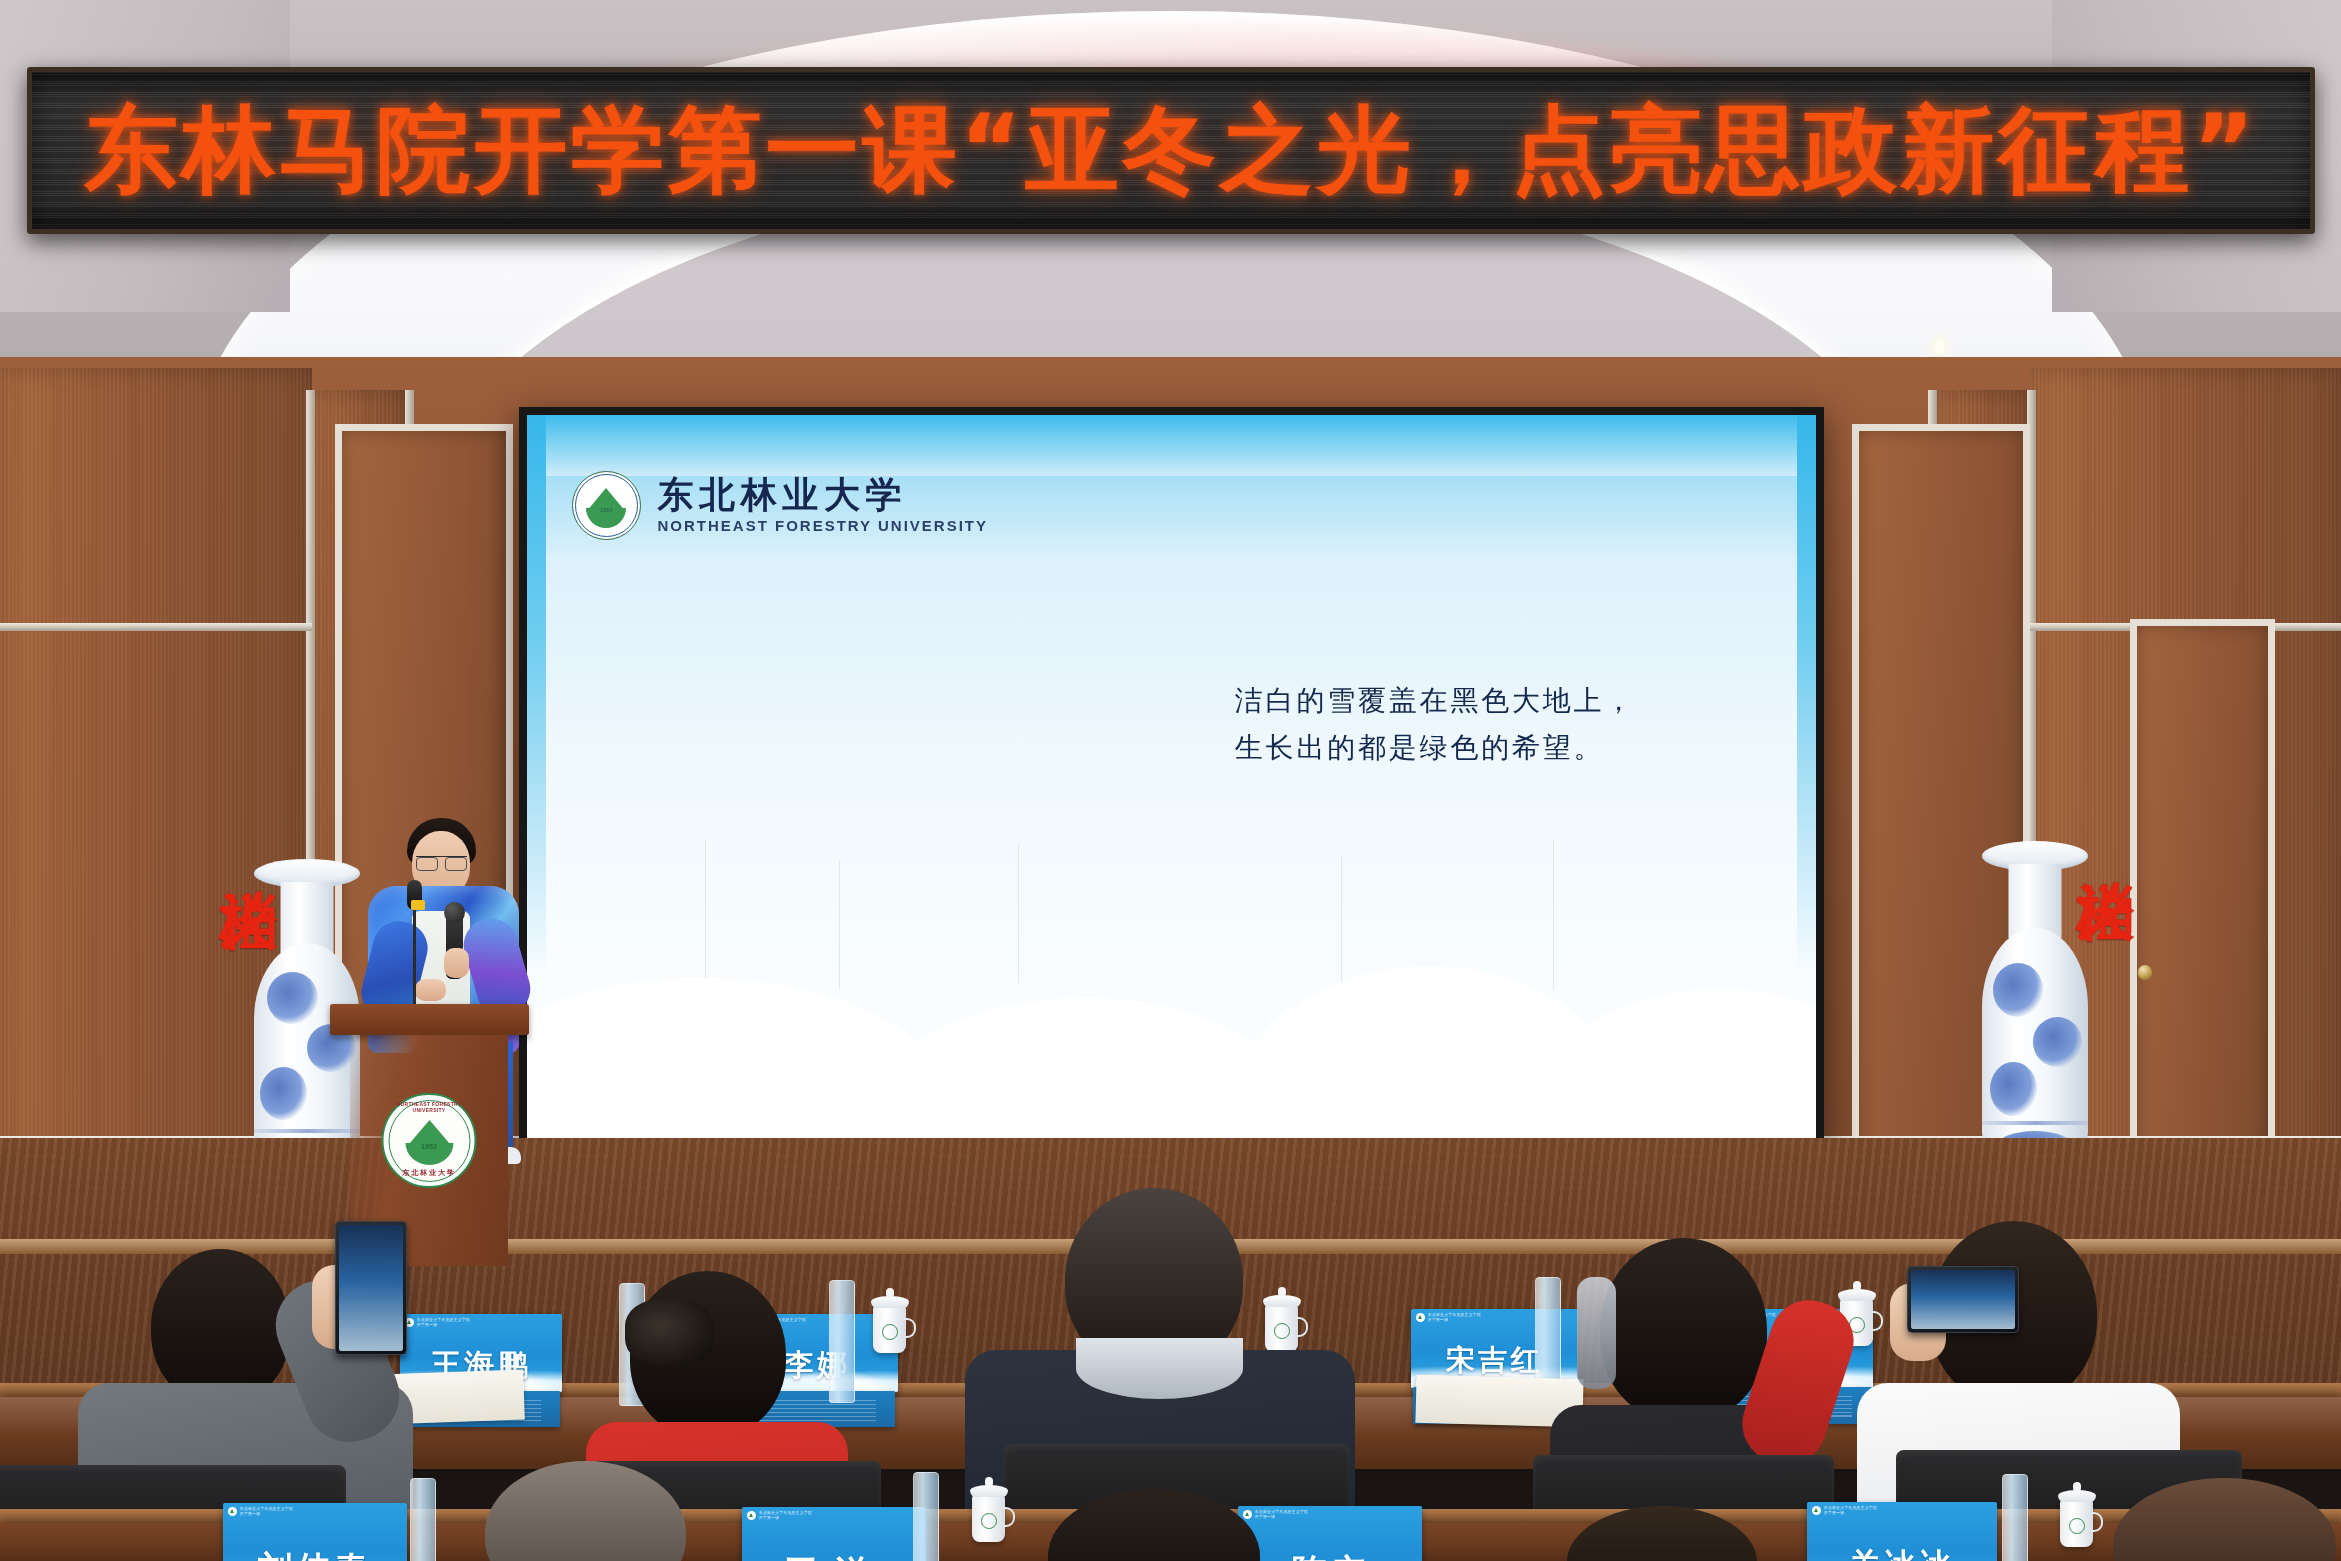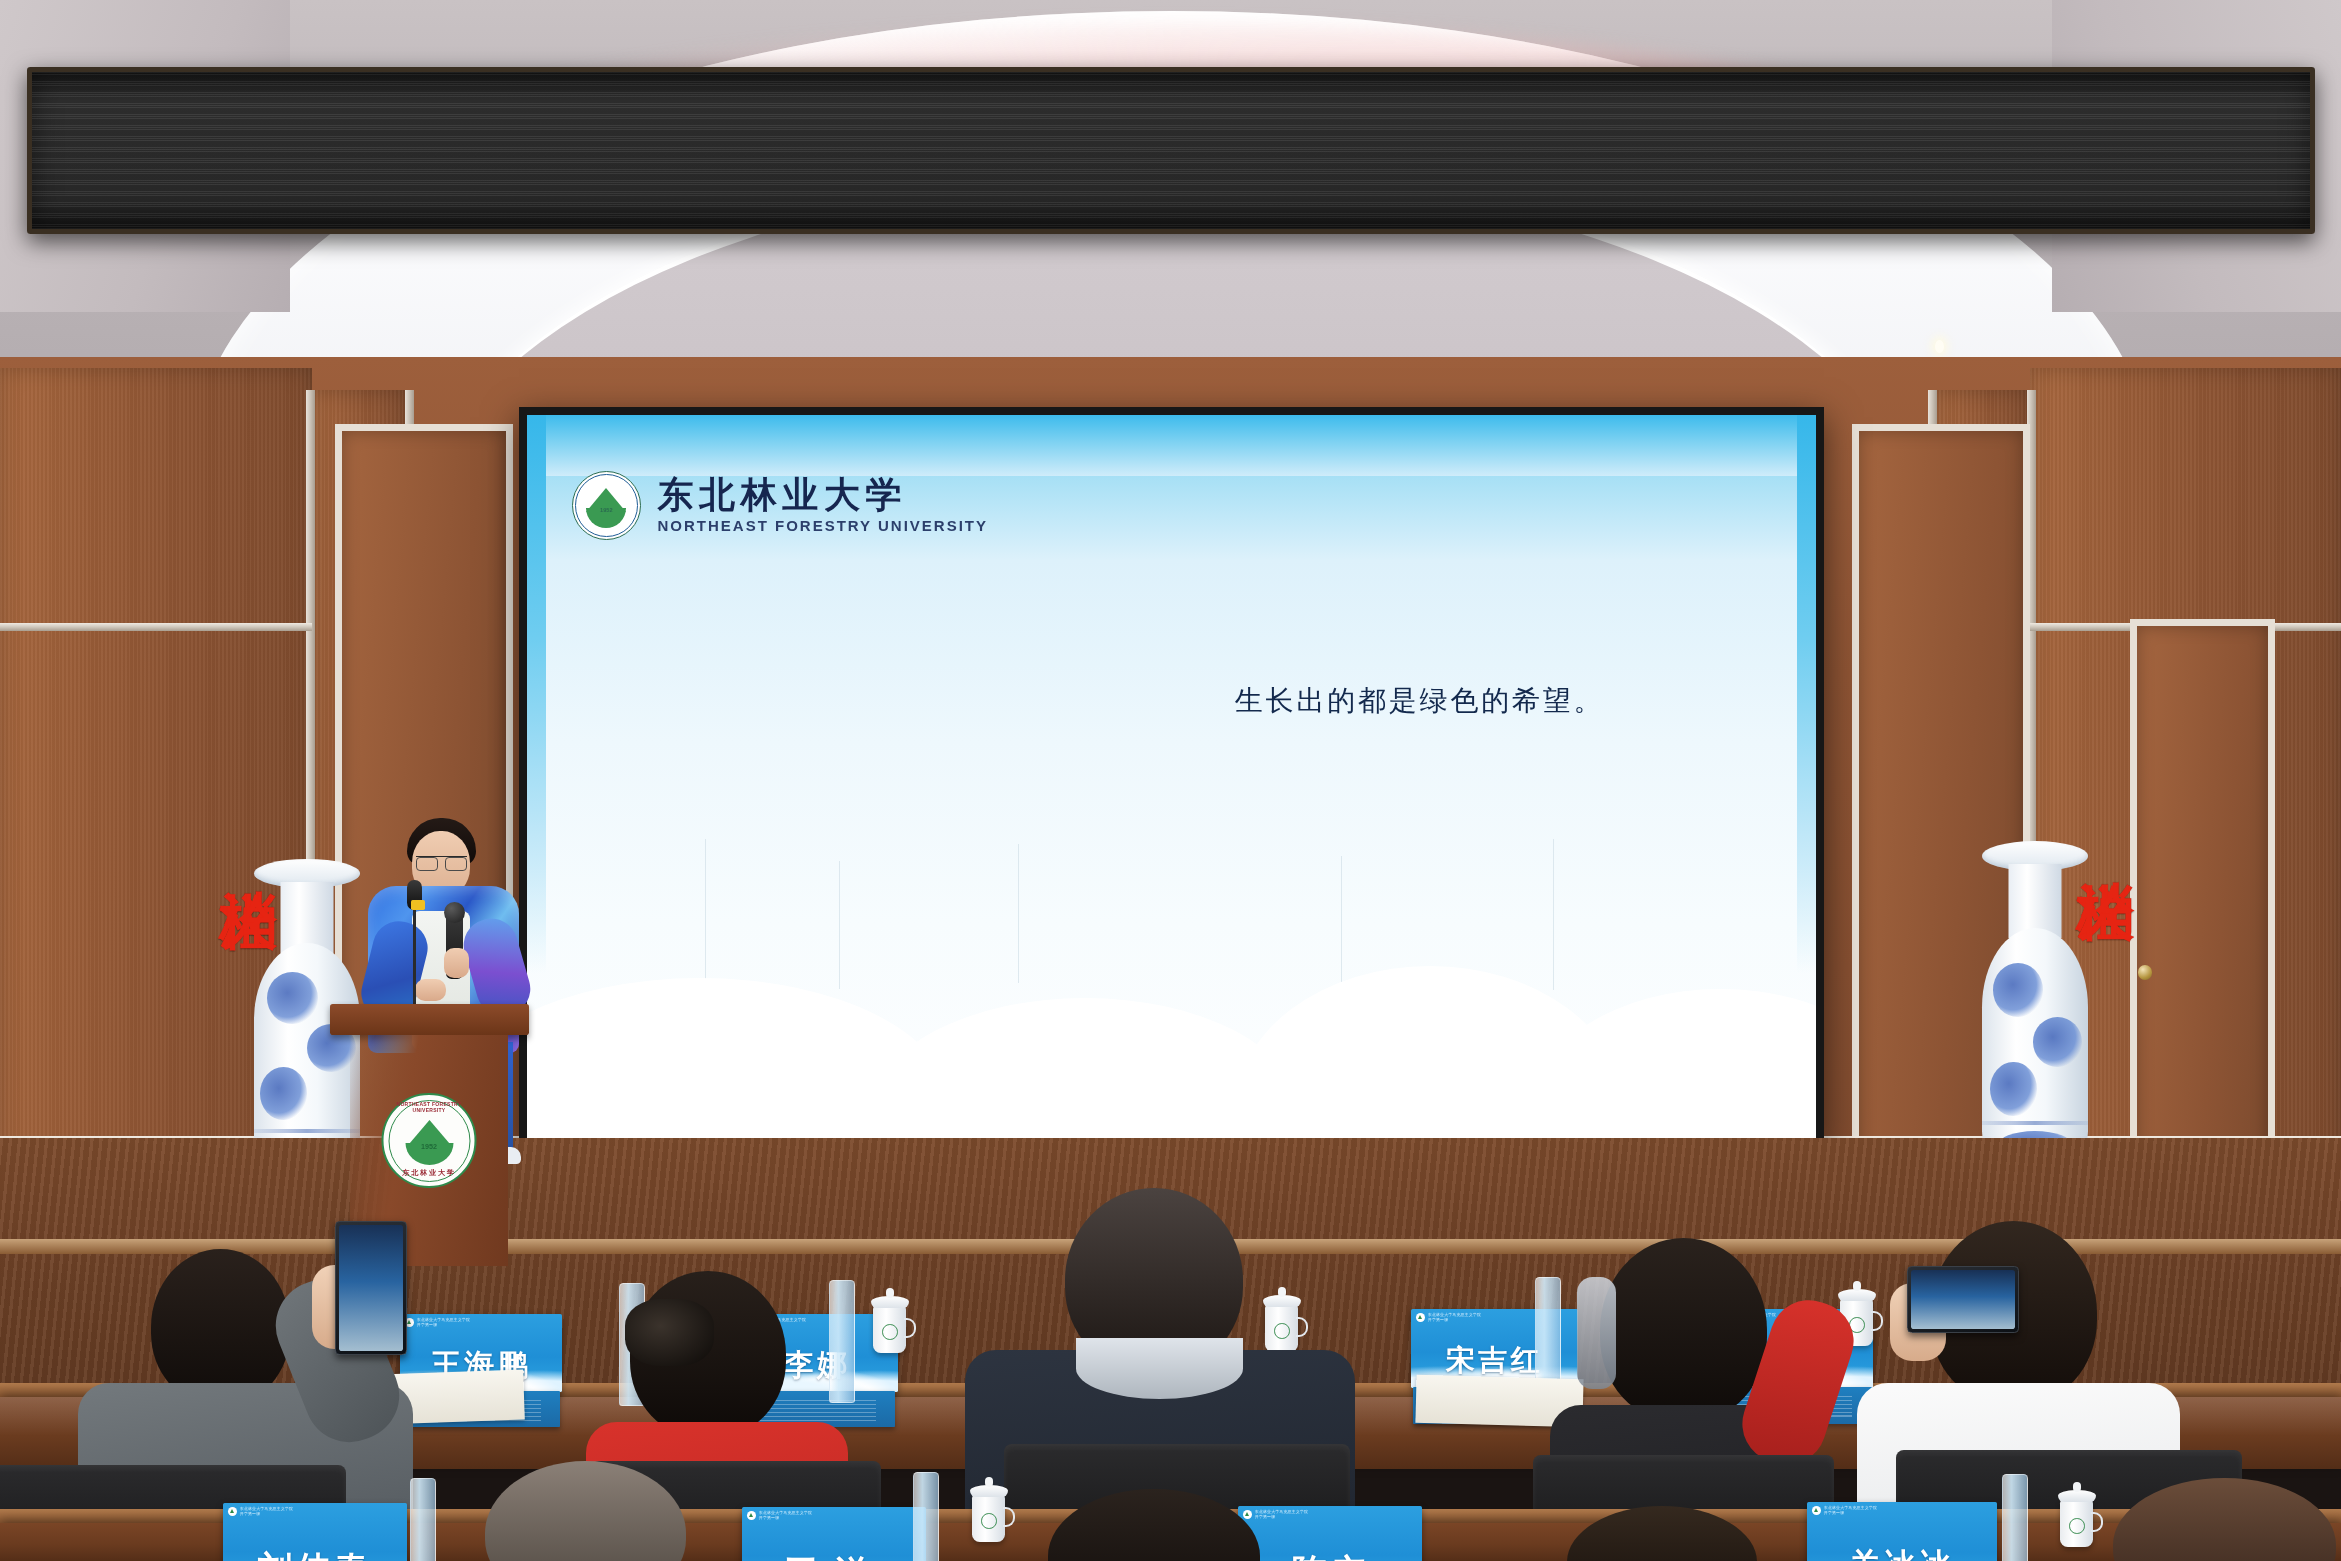--- a/index.html
+++ b/index.html
@@ -557,20 +557,23 @@
   <div class="downlight" style="left:1556px;top:658px;"></div>
   <div class="downlight" style="left:622px;top:686px;"></div>
   <div class="downlight" style="left:1754px;top:680px;"></div>
 
   <div style="position:absolute;left:27px;top:67px;width:2288px;height:167px;
               background:linear-gradient(180deg,#1b1b1b,#343434 18%,#2d2d2d 82%,#161616);
               border:5.6px solid #3a2f22;border-radius:3.3px;
               box-shadow:0 7.8px 22px rgba(0,0,0,.6), inset 0 0 28px rgba(0,0,0,.5);
               display:flex;align-items:center;justify-content:center;overflow:hidden;">
     <div style="position:absolute;inset:0;background:repeating-linear-gradient(0deg,rgba(255,255,255,.05) 0 0.6px,rgba(0,0,0,.14) 0.6px 2.2px);"></div>
+    <div style="position:relative;color:#f4510f;font-size:94px;font-weight:900;letter-spacing:3.3px;
+                font-family:'DejaVu Sans',sans-serif;white-space:nowrap;
+                text-shadow:0 0 10px rgba(244,81,15,.85),0 0 23.4px rgba(255,90,20,.45);">东林马院开学第一课“亚冬之光，点亮思政新征程”</div>
   </div>
 
   <div class="wall-back"></div>
 
   <div class="wall-panel texture" style="left:0;top:368px;width:312px;height:892px;"></div>
   <div class="wall-panel texture" style="left:312px;top:390px;width:95px;height:870px;"></div>
   <div class="trim-vert" style="left:306px;top:390px;height:870px;"></div>
   <div class="trim-vert" style="left:405px;top:390px;height:870px;"></div>
   <div class="trim-horiz" style="left:0;top:623px;width:312px;"></div>
 
@@ -620,20 +623,21 @@
           <div class="yr">1952</div>
         </div>
         <div class="logo-names">
           <div class="logo-cn">东北林业大学</div>
           <div class="logo-en">NORTHEAST FORESTRY UNIVERSITY</div>
         </div>
       </div>
 
 
       <div class="slide-quote">
+        <div>洁白的雪覆盖在黑色大地上，</div>
         <div>生长出的都是绿色的希望。</div>
       </div>
 
     </div>
   </div>
 
   <div class="vase" style="left:254px;top:859px;width:106px;height:323px;">
     <div class="mouth"></div>
       <div class="neck"></div>
     <div class="body">

